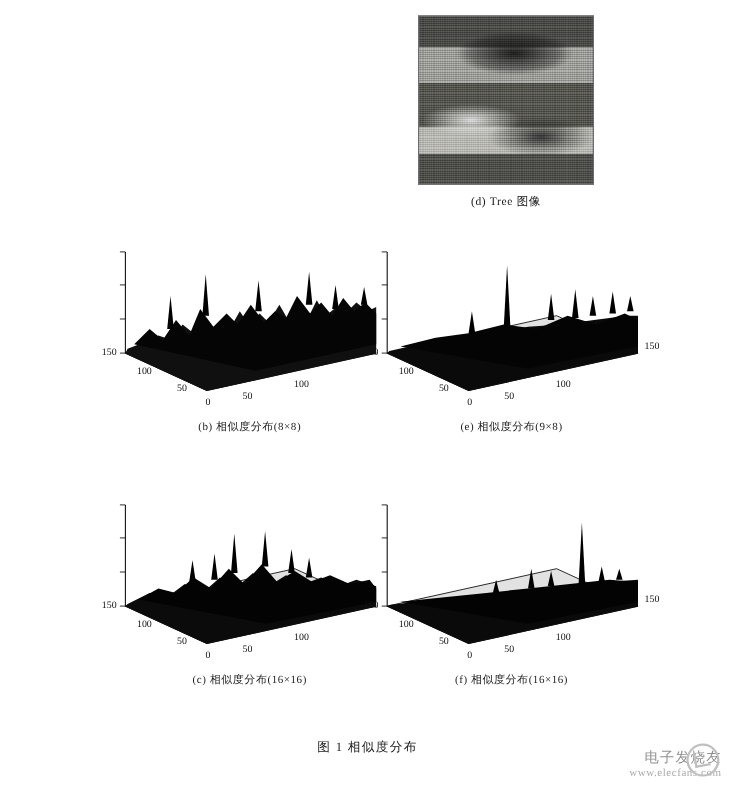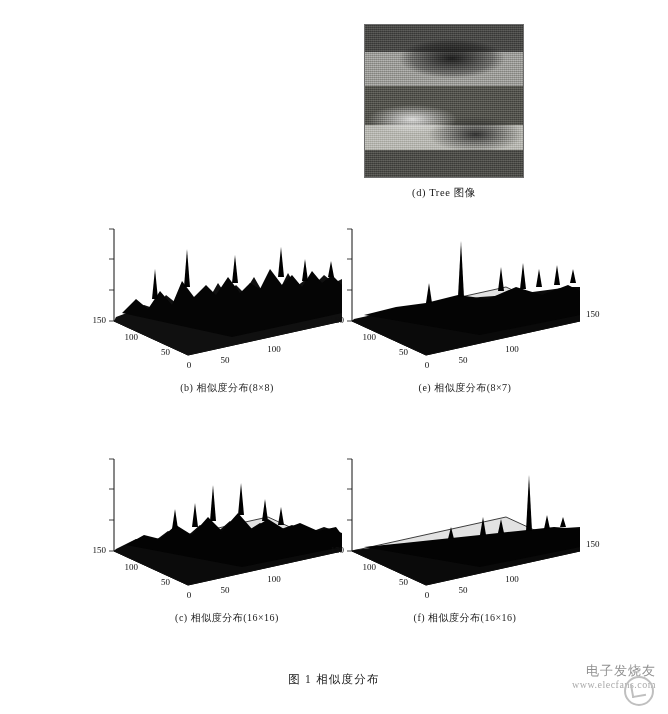--- a/index.html
+++ b/index.html
@@ -28,21 +28,21 @@
     top: 14px;
     left: 0;
     width: 668px;
     height: 190px;
   }
   .photo-cell {
     position: absolute;
     top: 0;
   }
   .photo-cell.left  { left: 138px; }
-  .photo-cell.right { left: 364px; margin-top: 10px; }
+  .photo-cell.right { left: 380px; }
 
   .photo {
     width: 158px;
     height: 152px;
     border: 1px solid #6e6e6e;
     position: relative;
     overflow: hidden;
     background: #9a9a9a;
   }
 
@@ -135,21 +135,21 @@
     right: 8px;
     bottom: 8px;
     width: 132px;
     height: 44px;
     opacity: .85;
     user-select: none;
   }
   .wm-text {
     position: absolute;
     right: 4px;
-    top: 2px;
+    top: 20px;
     text-align: right;
     line-height: 1.15;
   }
   .wm-cn {
     font-size: 13px;
     color: #7d7d7d;
     letter-spacing: 1px;
   }
   .wm-en {
     font-size: 10px;
@@ -266,21 +266,21 @@
             <polygon points="128,72 131,16 134,72"></polygon>
             <polygon points="168,66 171,42 174,66"></polygon>
             <polygon points="190,64 193,38 196,64"></polygon>
             <polygon points="206,62 209,44 212,62"></polygon>
             <polygon points="224,60 227,40 230,60"></polygon>
             <polygon points="240,58 243,44 246,58"></polygon>
             <polygon points="96,78 99,58 102,78"></polygon>
           </g>
         </svg>
       </div>
-      <div class="plot-caption">(e) 相似度分布(8×7)</div>
+      <div class="plot-caption">(e) 相似度分布(9×8)</div>
     </div>
 
   </div>
 
   <div class="plot-row row3">
 
     <div class="plot-cell left">
       <div class="axes">
         <svg width="270" height="150" viewBox="0 0 270 150">
           <polyline points="22,4 22,96 96,130 250,96" fill="none" stroke="#111" stroke-width="1"></polyline>

